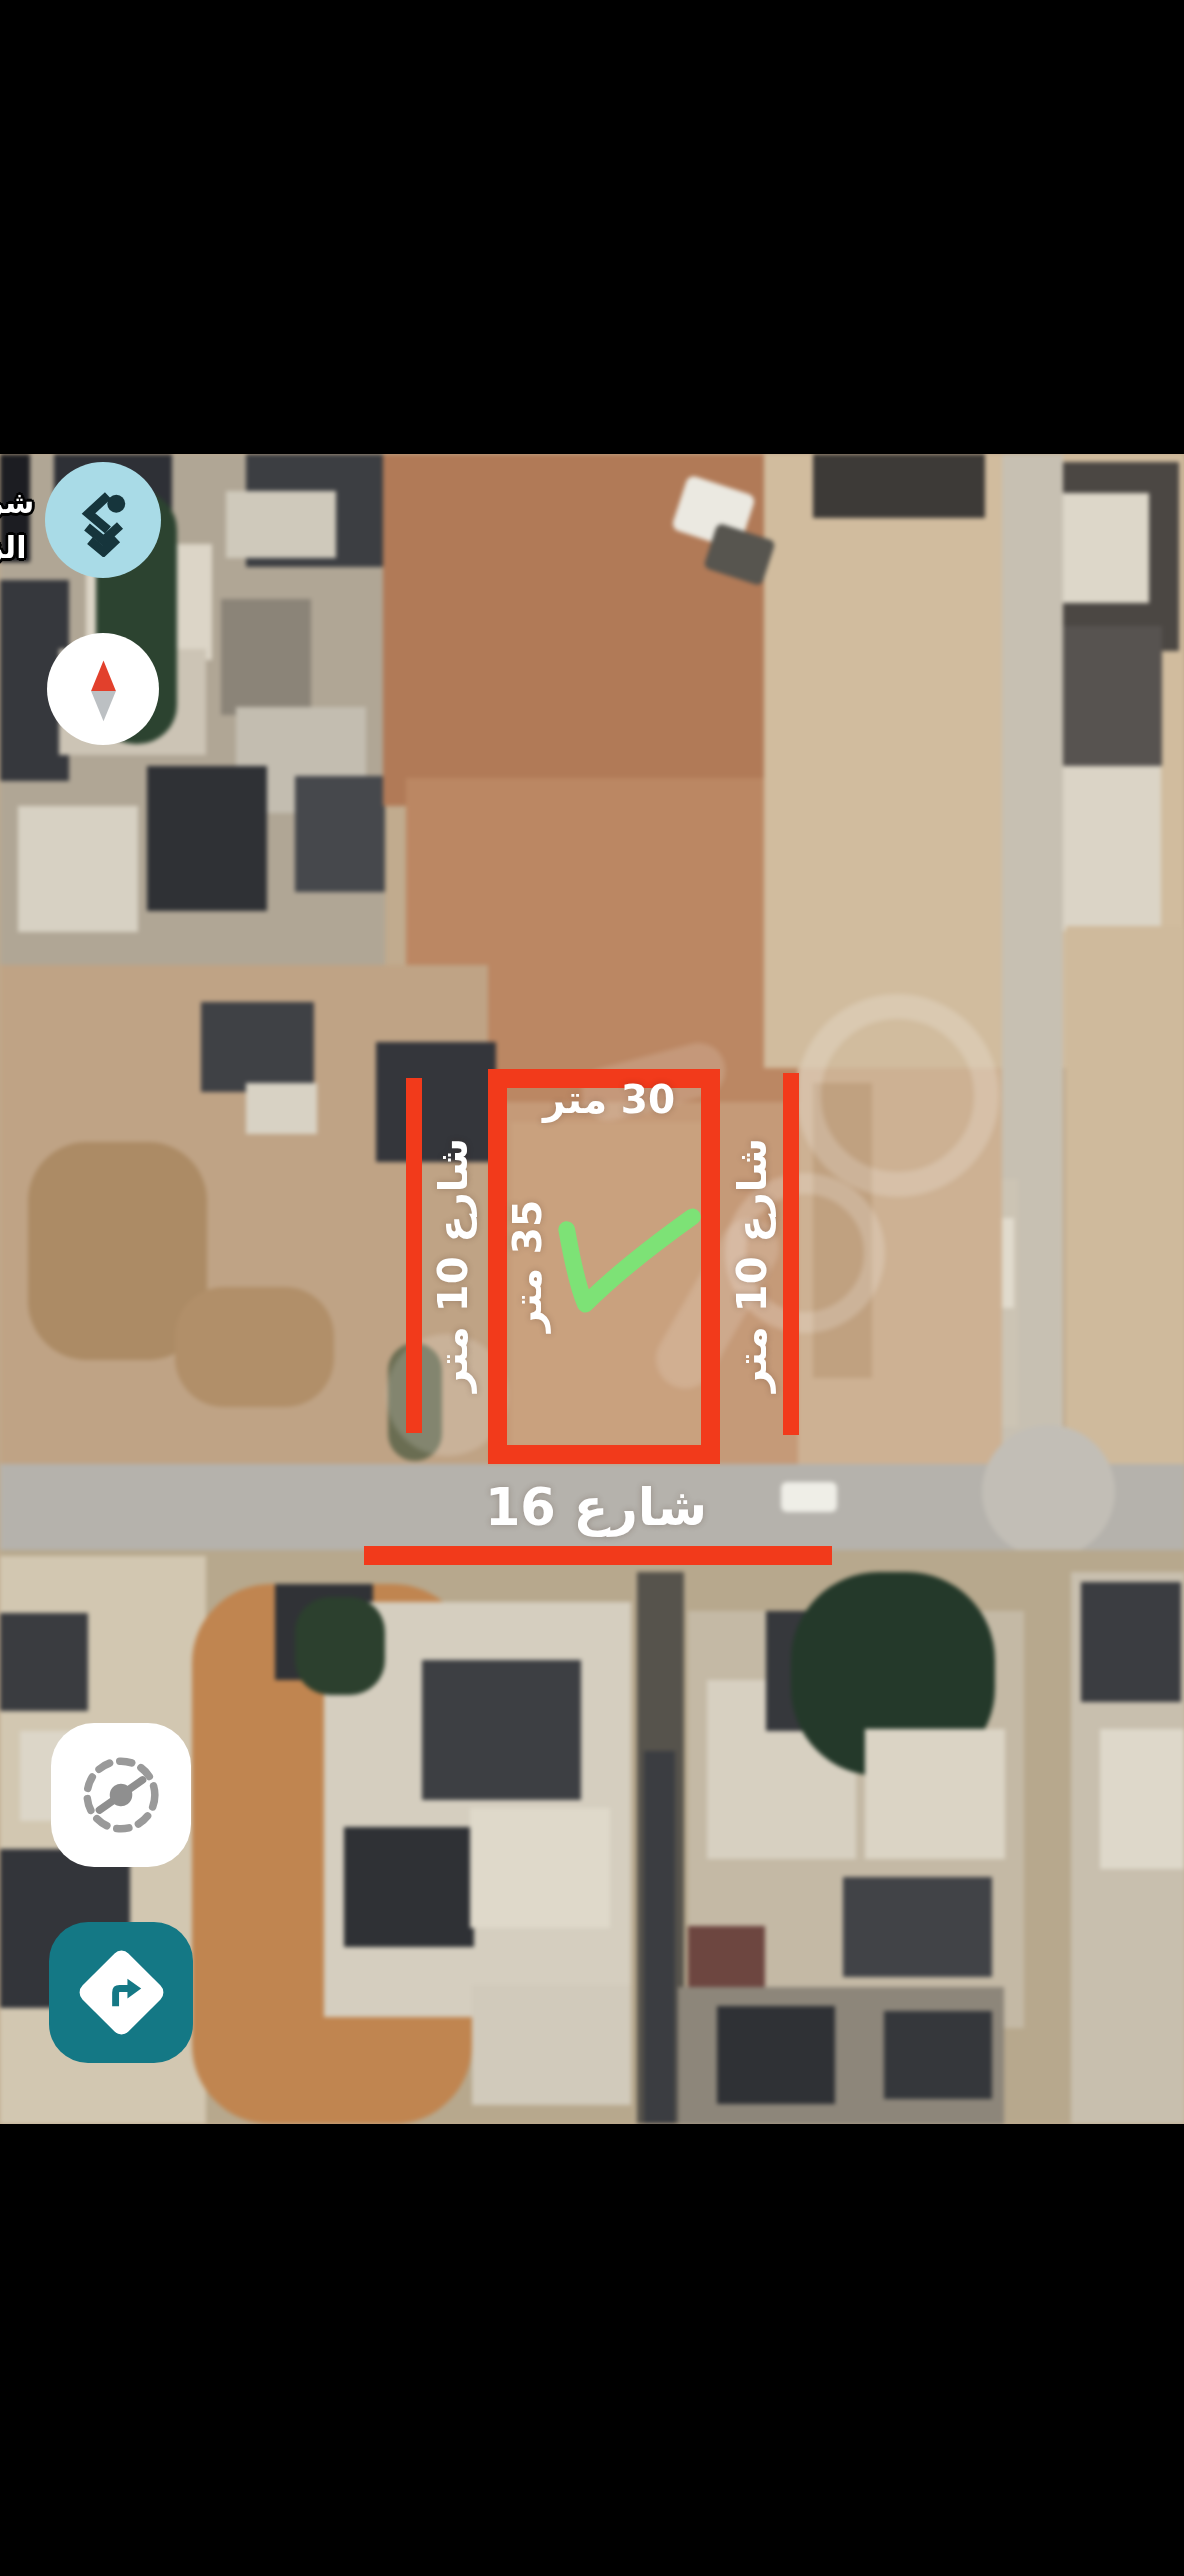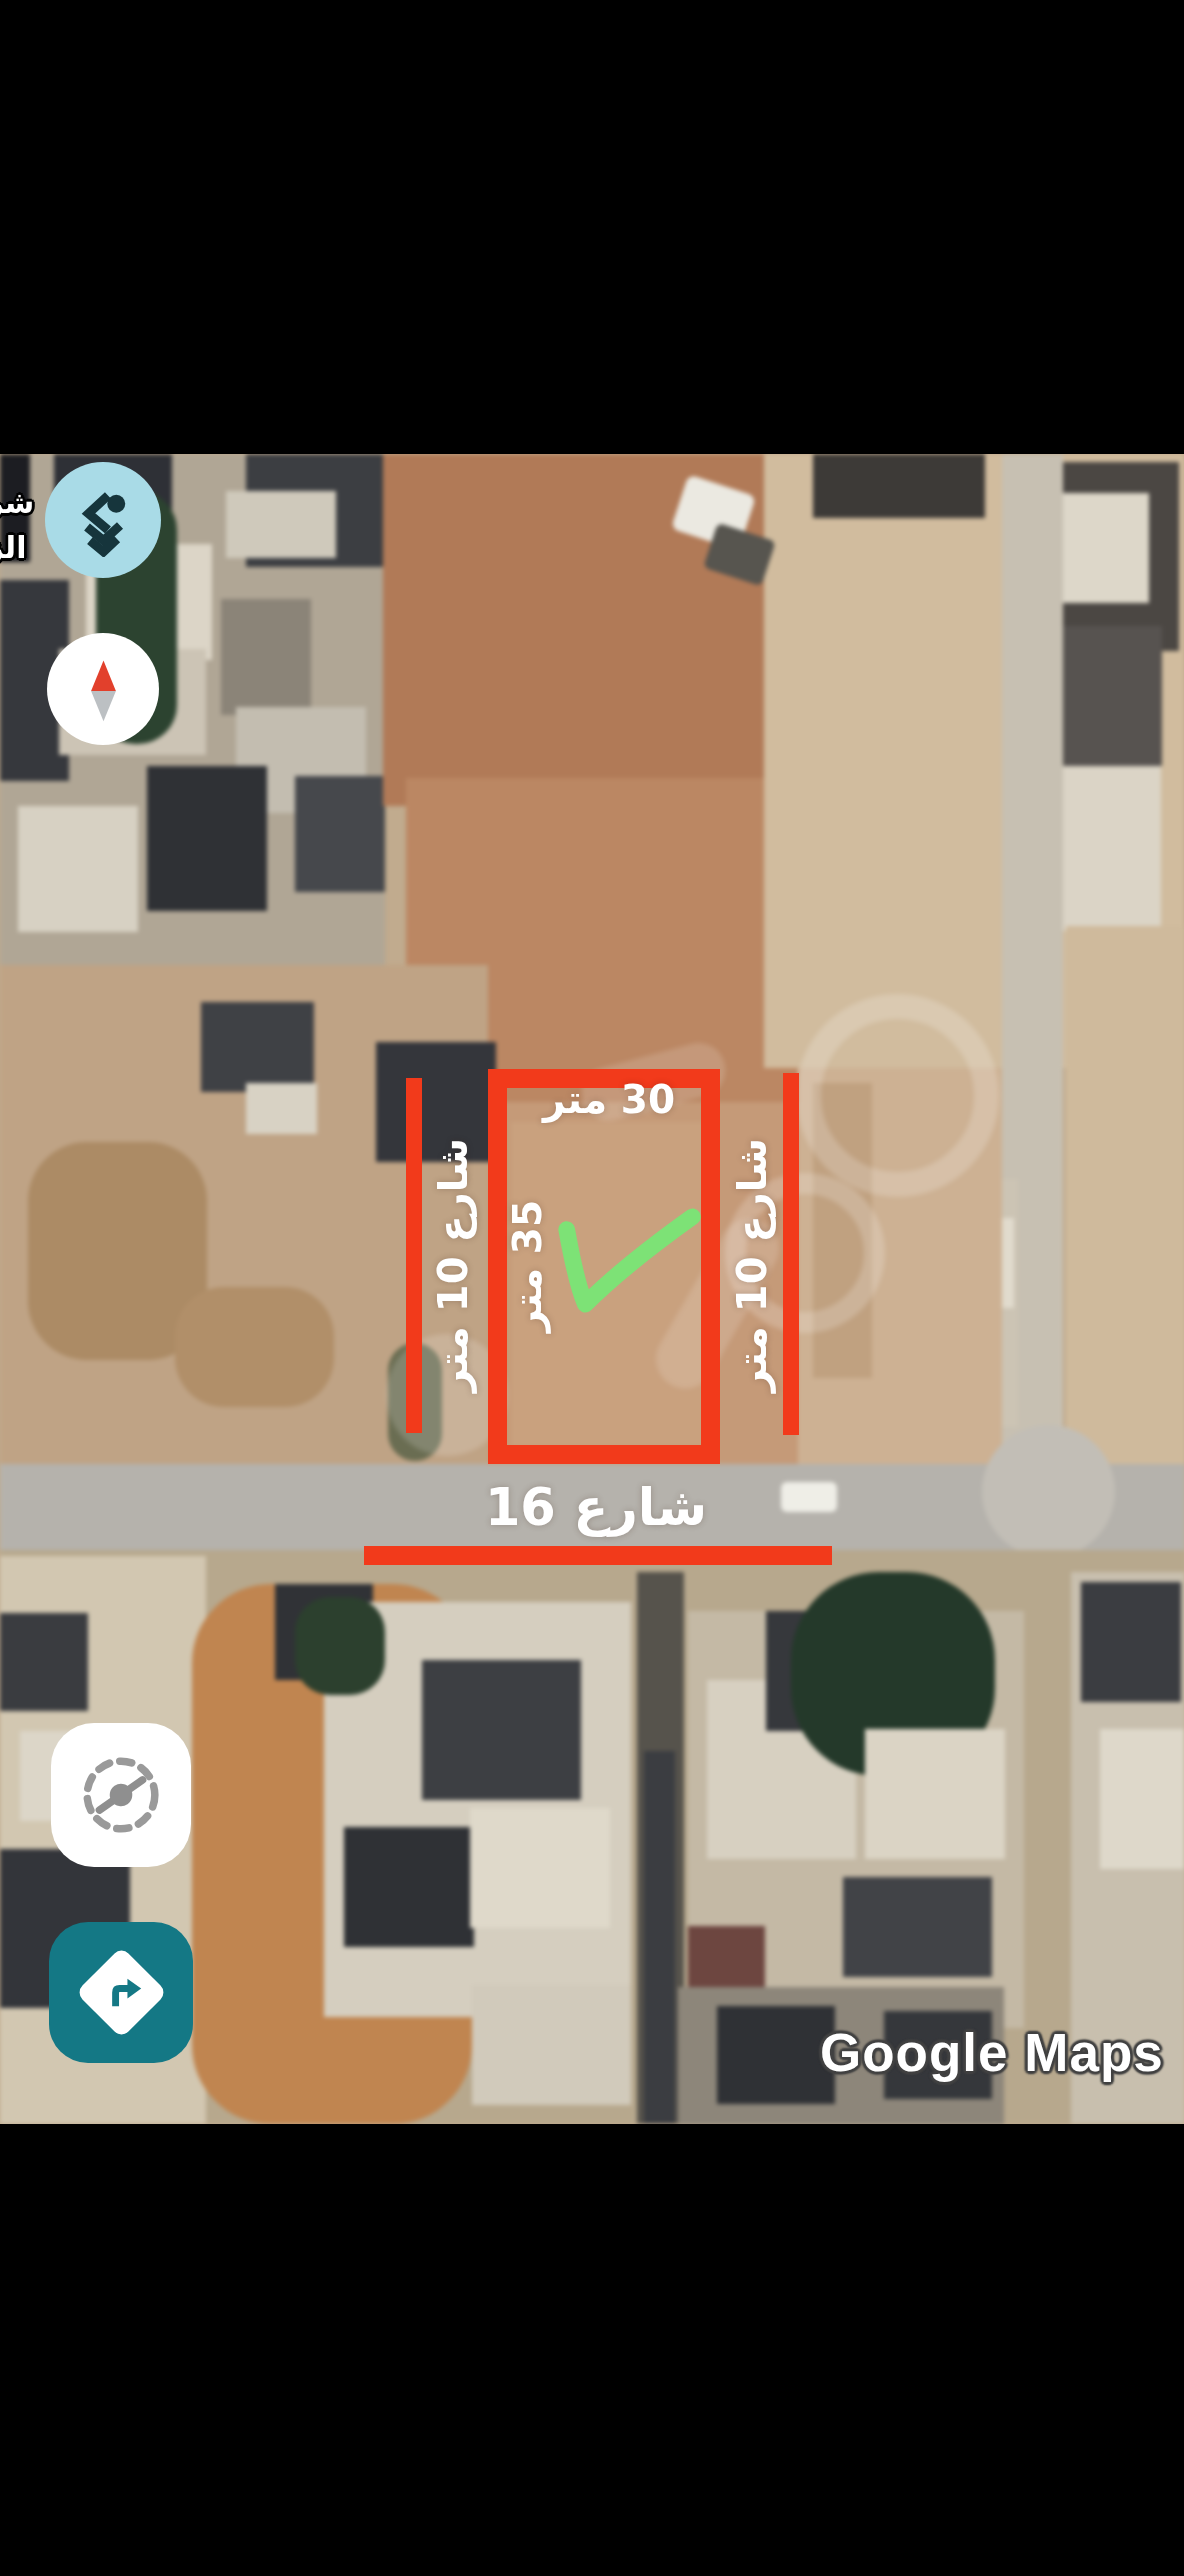--- a/index.html
+++ b/index.html
@@ -177,17 +177,16 @@
   </div>
 
   <div id="dir-btn" class="btn">
     <div id="dir-diamond"></div>
     <svg id="dir-arrow" width="63" height="63" viewBox="0 0 64 64">
       <path d="M26 46 L26 32 Q26 28 30 28 L40 28" fill="none" stroke="var(--teal,#147885)" stroke-width="7"></path>
       <polygon points="38,18 38,38 52,28" fill="var(--teal,#147885)"></polygon>
     </svg>
   </div>
 
-  <div id="gmaps">Google Maps</div>
 </div>
 
 <div class="bar" style="top:2124px;height:452px;"></div>
 
 
 </body></html>

